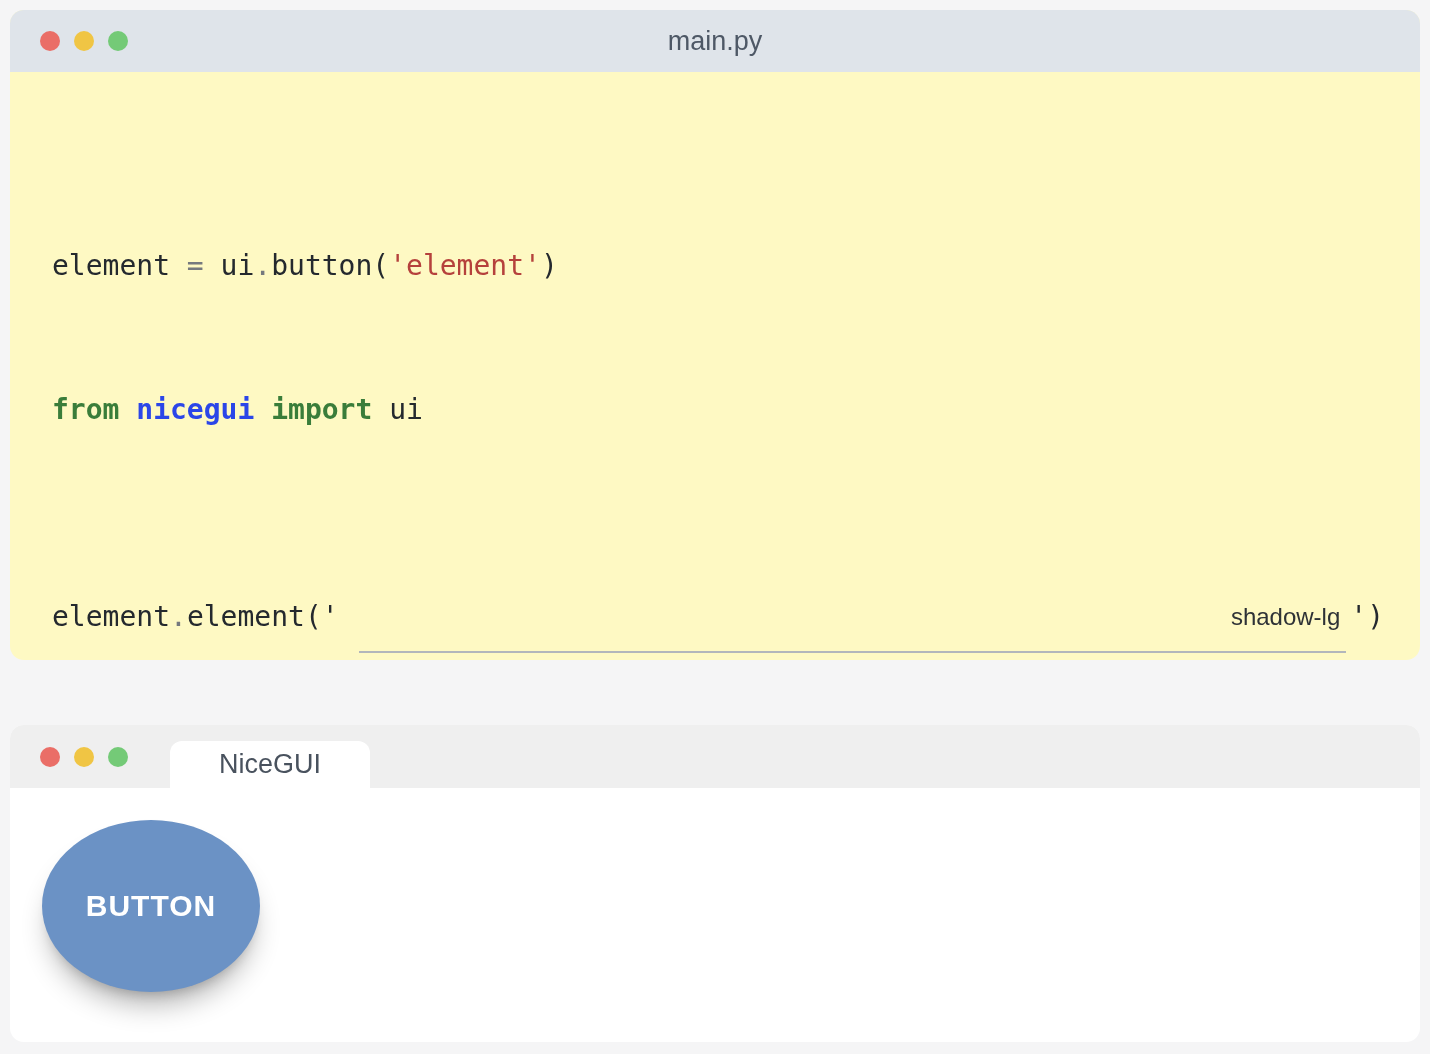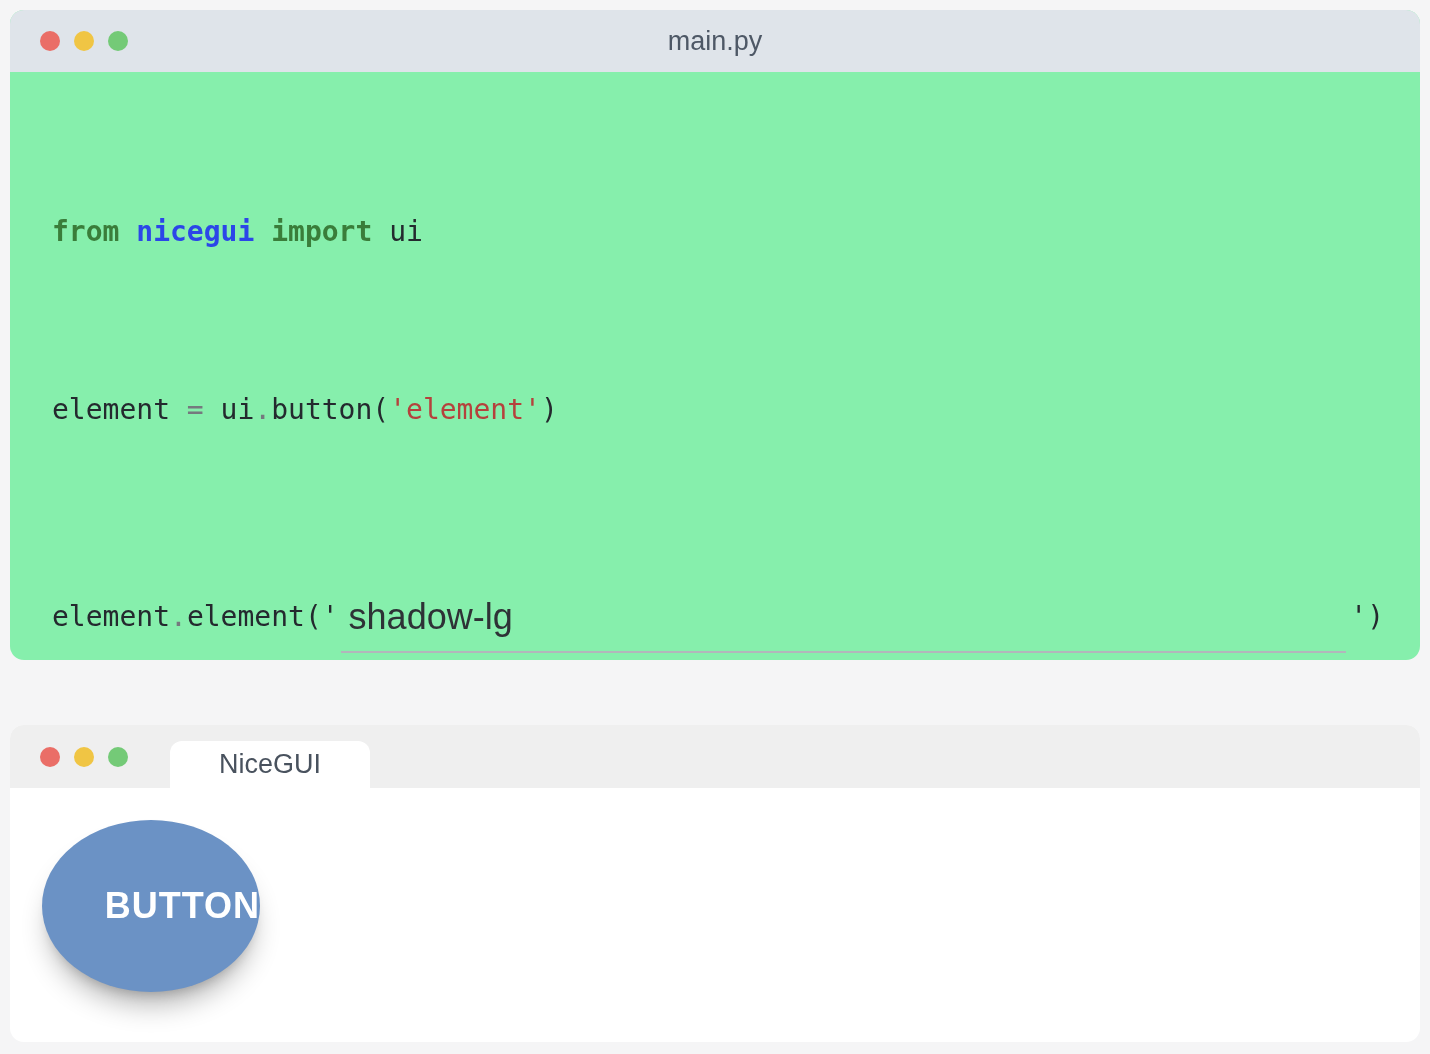--- a/index.html
+++ b/index.html
@@ -21,21 +21,21 @@
     overflow:hidden;
   }
   .window{
     position:absolute;
     left:10px;
     width:1410px;
     border-radius:14px;
     overflow:hidden;
   }
   
-  #editor-window{top:10px;height:650px;background:#86efac;}
+  #editor-window{top:10px;height:650px;background:#fef9c3;}
   .editor-header{
     height:62px;background:#dfe4ea;
     position:relative;
     display:flex;align-items:center;justify-content:center;
   }
   .traffic-lights{
     position:absolute;left:30px;top:50%;transform:translateY(-50%);
     display:flex;gap:14px;
   }
   .dot{width:20px;height:20px;border-radius:50%;}
@@ -51,29 +51,30 @@
     white-space:pre;
   }
   .code-line{display:block;}
   .tok-kw{color:var(--keyword-green);font-weight:bold;}
   .tok-ns{color:var(--module-blue);font-weight:bold;}
   .tok-str{color:var(--string-red);}
   .tok-op{color:var(--operator-gray);}
   .io-row{display:flex;align-items:flex-start;}
   .inputbox{
     flex:1;
-    margin-left:2px;margin-right:4px;
+    margin-left:20px;margin-right:4px;
     padding:0 6px 16px 8px;
     border-bottom:2px solid var(--input-underline);
     display:flex;align-items:flex-start;
     font-family:"Liberation Sans",sans-serif;
-    font-size:36px;line-height:36px;
+    font-size:24px;line-height:36px;
     color:#2e3236;
     white-space:pre;
     cursor:text;
+    justify-content:flex-end;
   }
   .mt-line2{margin-top:34px;}
   .mt-classes{margin-top:63px;}
   
   #browser-window{top:725px;height:317px;background:#ffffff;}
   .browser-header{
     height:63px;background:#efefef;position:relative;
   }
   .browser-header .traffic-lights{top:50%;}
   .browser-tab{
@@ -84,44 +85,44 @@
     display:flex;align-items:center;justify-content:center;
     font-size:27px;color:#49525e;
   }
   .browser-body{padding:32px;}
   .nicegui-button{
     width:218px;height:172px;
     border:none;border-radius:50%;
     background:var(--button-blue);
     color:#ffffff;
     font-family:"Liberation Sans",sans-serif;
-    font-size:36px;font-weight:bold;letter-spacing:1px;
-    display:flex;align-items:center;justify-content:flex-end;
+    font-size:30px;font-weight:bold;letter-spacing:1px;
+    display:flex;align-items:center;justify-content:center;
     box-shadow:0 20px 28px -8px rgba(0,0,0,0.30), 0 9px 12px -7px rgba(0,0,0,0.18);
     cursor:pointer;
   }
 </style>
 </head>
 <body>
 
 <div class="window" id="editor-window">
   <div class="editor-header">
     <div class="traffic-lights">
       <span class="dot dot-red"></span>
       <span class="dot dot-yellow"></span>
       <span class="dot dot-green"></span>
     </div>
     <span class="window-title">main.py</span>
   </div>
 
   <div class="editor-body">
 
+    <span class="code-line mt-line2"><span>element</span><span class="tok-op"> = </span><span>ui</span><span class="tok-op">.</span><span>button(</span><span class="tok-str">'element'</span><span>)</span></span>
+
     <span class="code-line"><span class="tok-kw">from </span><span class="tok-ns">nicegui</span><span class="tok-kw"> import </span><span>ui</span></span>
-
-    <span class="code-line mt-line2"><span>element</span><span class="tok-op"> = </span><span>ui</span><span class="tok-op">.</span><span>button(</span><span class="tok-str">'element'</span><span>)</span></span>
 
     <div class="io-row mt-classes">
       <span><span>element</span><span class="tok-op">.</span><span>element('</span></span>
       <div class="inputbox" role="textbox" tabindex="0"><span>shadow-lg</span></div>
       <span>')</span>
     </div>
 
     
 
     

